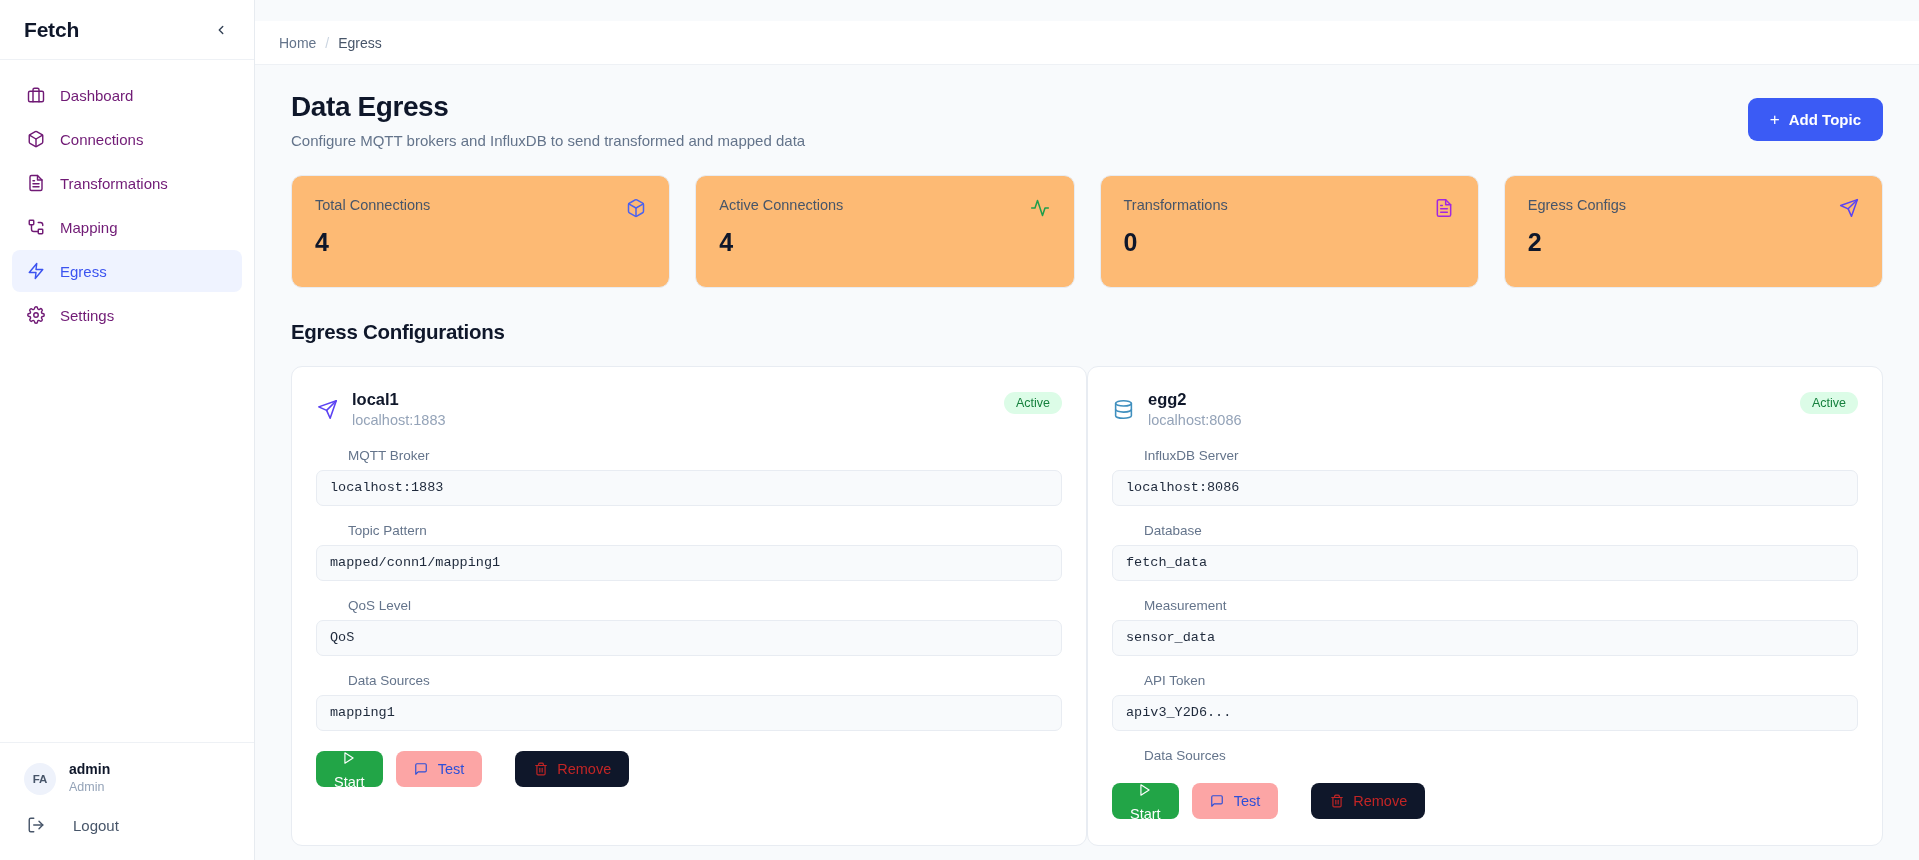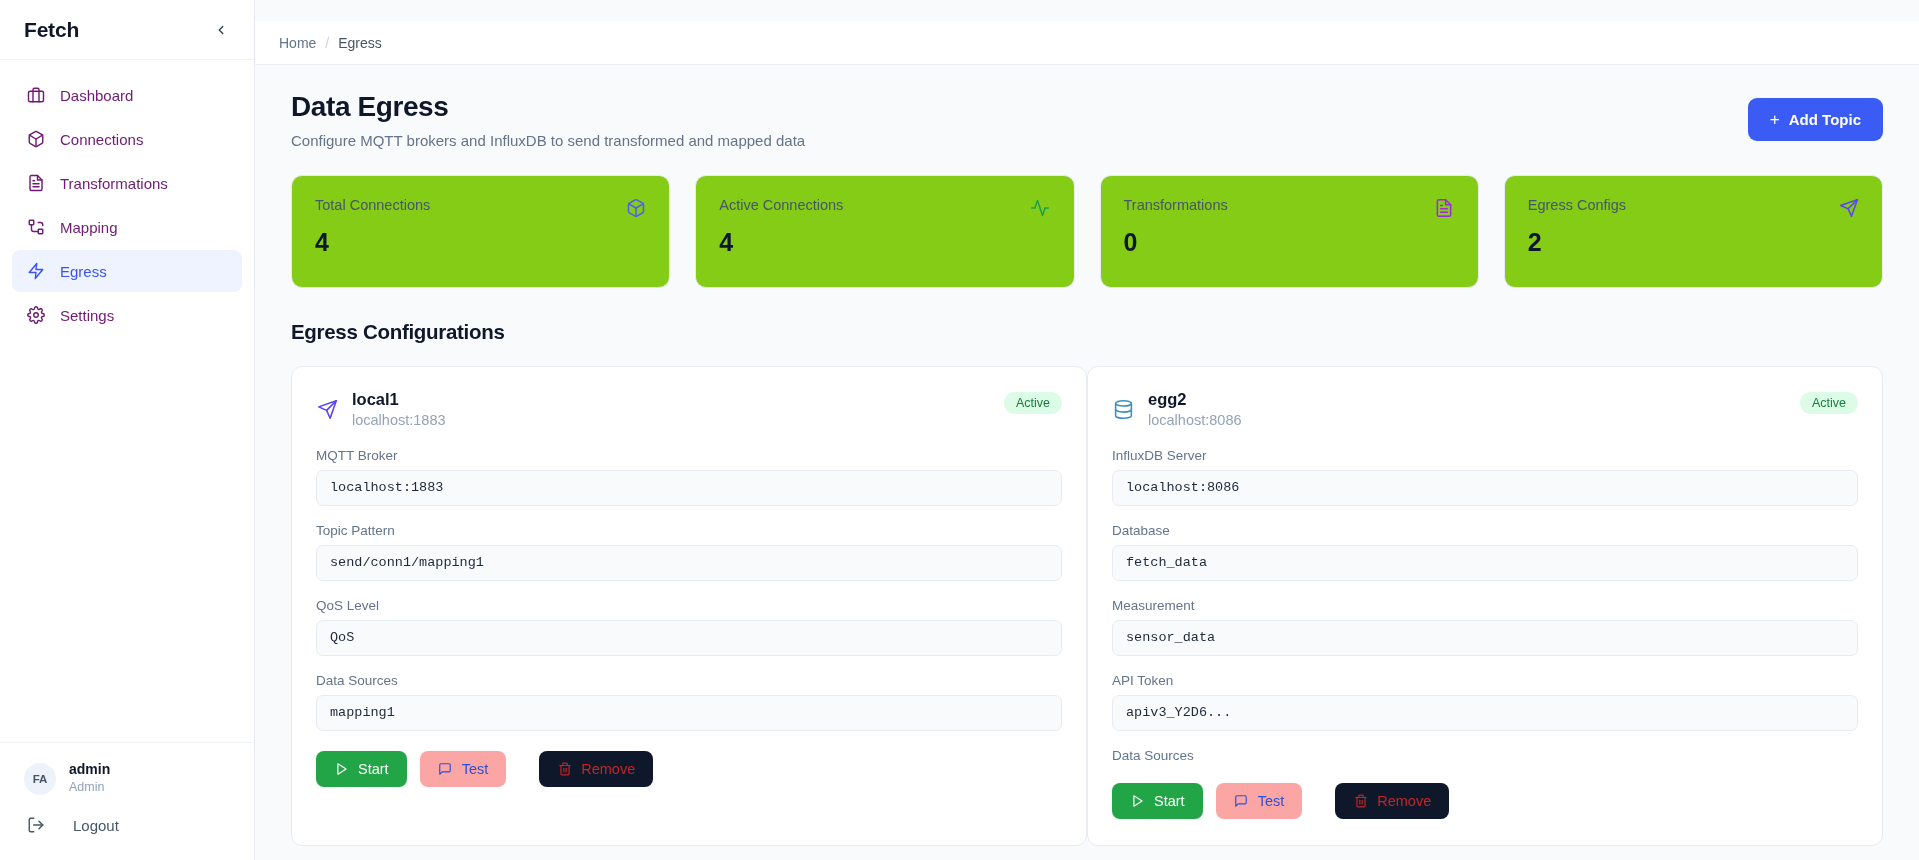--- a/index.html
+++ b/index.html
@@ -102,21 +102,21 @@
     padding: 0 22px; height: 43px;
     font-size: 15px; font-weight: 600;
     font-family: "Liberation Sans", sans-serif;
     cursor: pointer;
     margin-top: 7px;
   }
   .add-btn .plus { font-size: 17px; font-weight: 400; line-height: 1; }
 
   .stats { display: grid; grid-template-columns: repeat(4, 1fr); gap: 25px; margin-top: 26px; }
   .stat-card {
-    background: #84cc16;
+    background: #fdba74;
     border: 1px solid #e8ecf2;
     border-radius: 11px;
     padding: 21px 23px 25px 23px;
     height: 113px;
   }
   .stat-top { display: flex; align-items: flex-start; justify-content: space-between; }
   .stat-label { font-size: 14.5px; color: #475569; }
   .stat-ico { width: 21px; height: 21px; display: flex; align-items: center; justify-content: center; }
   .stat-value { font-size: 25px; font-weight: 700; color: #0f172a; margin-top: 10px; letter-spacing: -0.3px; }
 
@@ -134,21 +134,21 @@
   .cfg-ico { width: 22px; height: 22px; display: flex; align-items: center; justify-content: center; flex: 0 0 22px; }
   .cfg-name { font-size: 16.5px; font-weight: 700; color: #0f172a; line-height: 1.25; }
   .cfg-host { font-size: 14.5px; color: #94a3b8; line-height: 1.45; }
   .badge {
     background: #dcfce7; color: #15803d;
     font-size: 12.5px; border-radius: 20px;
     padding: 4px 12px; margin-top: 3px;
     white-space: nowrap;
   }
   .field { margin-top: 17px; }
-  .field-label { font-size: 13.5px; color: #64748b; margin-bottom: 7px; }
+  .field-label { font-size: 13.5px; color: #64748b; margin-bottom: 7px; margin-left: 32px; }
   .field-box {
     background: #f8fafc;
     border: 1px solid #e8ecf2;
     border-radius: 7px;
     height: 36px;
     display: flex; align-items: center;
     padding: 0 13px;
     font-family: "Liberation Mono", monospace;
     font-size: 13.5px;
     color: #1e293b;
@@ -156,21 +156,21 @@
   .btn-row { display: flex; gap: 13px; margin-top: 20px; }
   .btn {
     display: inline-flex; align-items: center; gap: 9px;
     border: none; border-radius: 8px;
     height: 36px; padding: 0 18px;
     font-size: 14.5px; font-weight: 500;
     font-family: "Liberation Sans", sans-serif;
     cursor: pointer;
   }
   .btn .bico { width: 15px; height: 15px; display: flex; align-items: center; justify-content: center; }
-  .btn-start { background: #22a547; color: #ffffff; }
+  .btn-start { background: #22a547; color: #ffffff; flex-direction: column; }
   .btn-test { background: #fca5a5; color: #2c4fd8; }
   .btn-remove { background: #0f172a; color: #c32525; margin-left: 20px; }
 </style>
 </head>
 <body>
 
 <div class="app">
 
   <aside class="sidebar">
     <div class="sidebar-head">
@@ -370,21 +370,21 @@
             </div>
             <span class="badge">Active</span>
           </div>
 
           <div class="field">
             <div class="field-label">MQTT Broker</div>
             <div class="field-box">localhost:1883</div>
           </div>
           <div class="field">
             <div class="field-label">Topic Pattern</div>
-            <div class="field-box">send/conn1/mapping1</div>
+            <div class="field-box">mapped/conn1/mapping1</div>
           </div>
           <div class="field">
             <div class="field-label">QoS Level</div>
             <div class="field-box">QoS</div>
           </div>
           <div class="field">
             <div class="field-label">Data Sources</div>
             <div class="field-box">mapping1</div>
           </div>
 

